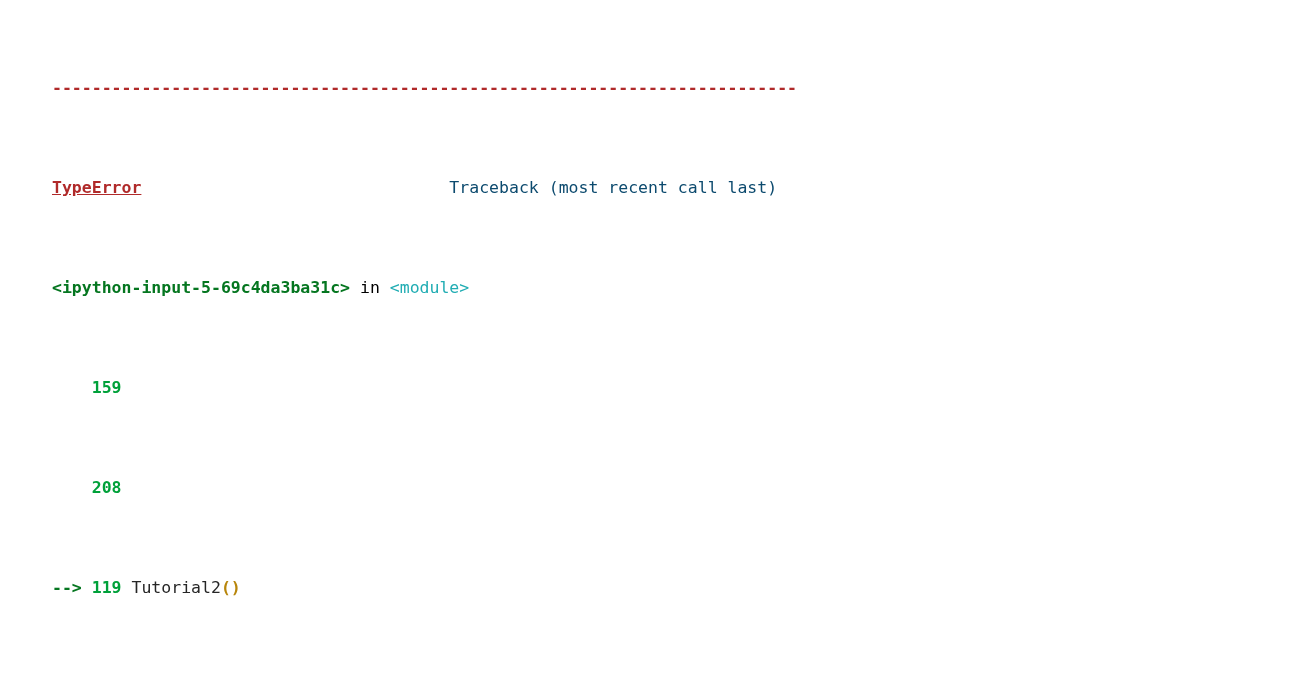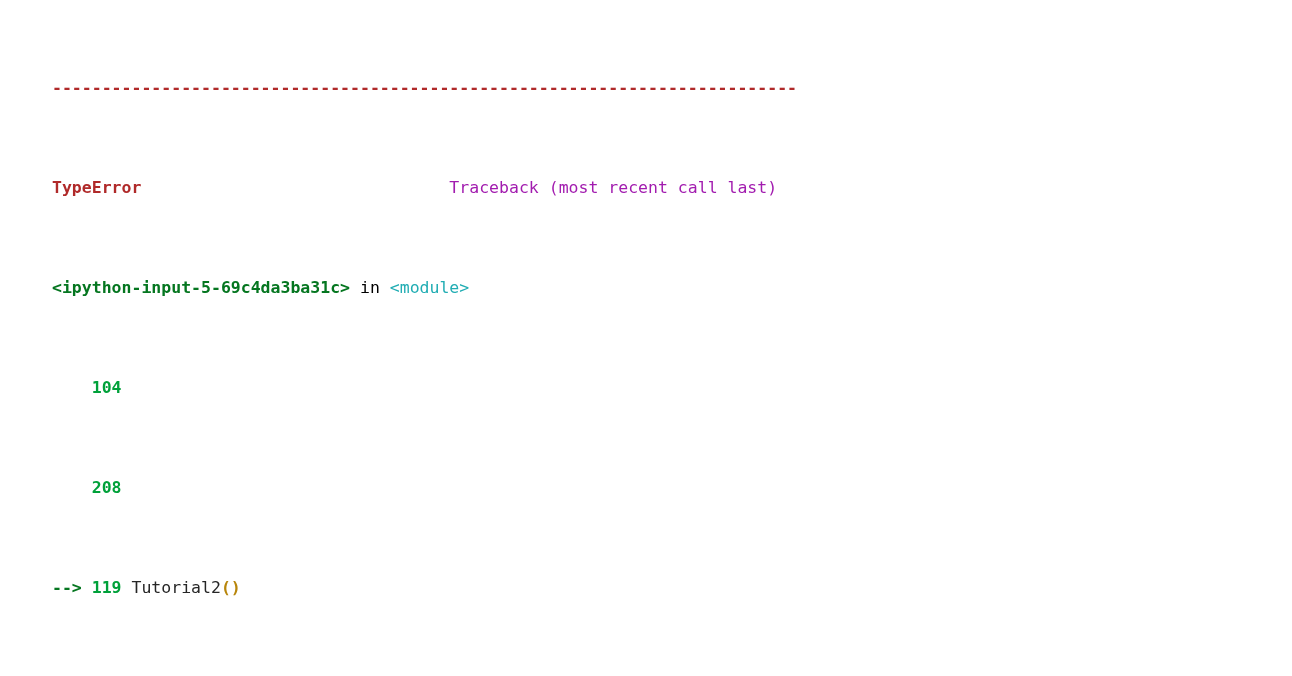--- a/index.html
+++ b/index.html
@@ -21,42 +21,42 @@
     line-height: 25px;
     white-space: pre;
     color: #000000;
     letter-spacing: 0px;
   }
   .row { white-space: pre; height: 25px; }
   .blank { height: 25px; }
 
   
   .rule      { color: #b02a2a; font-weight: 700; letter-spacing: 0px; }
-  .exc       { color: #b02a2a; font-weight: 700; }
-  .tb-label  { color: #a21caf; margin-top: 36px; }
+  .exc       { color: #b02a2a; font-weight: 700; text-decoration: underline; }
+  .tb-label  { color: #0c4a6e; margin-top: 36px; }
   .file      { color: #057620; font-weight: 700; }
   .kw-in     { color: #000000; text-align: right; }
   .fn        { color: #21adb3; text-align: center; }
   .lineno    { color: #00a13a; font-weight: 700; }
   .arrow     { color: #057620; font-weight: 700; }
   .code      { color: #262626; }
   .punc      { color: #b8860b; font-weight: 700; }
 </style>
 </head>
 <body>
 
 <div id="traceback">
 
   <div class="row"><span class="rule">---------------------------------------------------------------------------</span></div>
 
   <div class="row"><span class="exc">TypeError</span><span>                               </span><span class="tb-label">Traceback (most recent call last)</span></div>
 
   <div class="row"><span class="file">&lt;ipython-input-5-69c4da3ba31c&gt;</span><span class="kw-in"> </span><span class="kw-in">in</span><span> </span><span class="fn">&lt;module&gt;</span></div>
 
-  <div class="row"><span class="arrow">    </span><span class="lineno">104</span></div>
+  <div class="row"><span class="arrow">    </span><span class="lineno">159</span></div>
 
   <div class="row"><span class="arrow">    </span><span class="lineno">208</span></div>
 
   <div class="row"><span class="arrow">--&gt;</span><span> </span><span class="lineno">119</span><span class="code"> Tutorial2</span><span class="punc">()</span></div>
 
   <div class="blank"></div>
 
   
 
   

